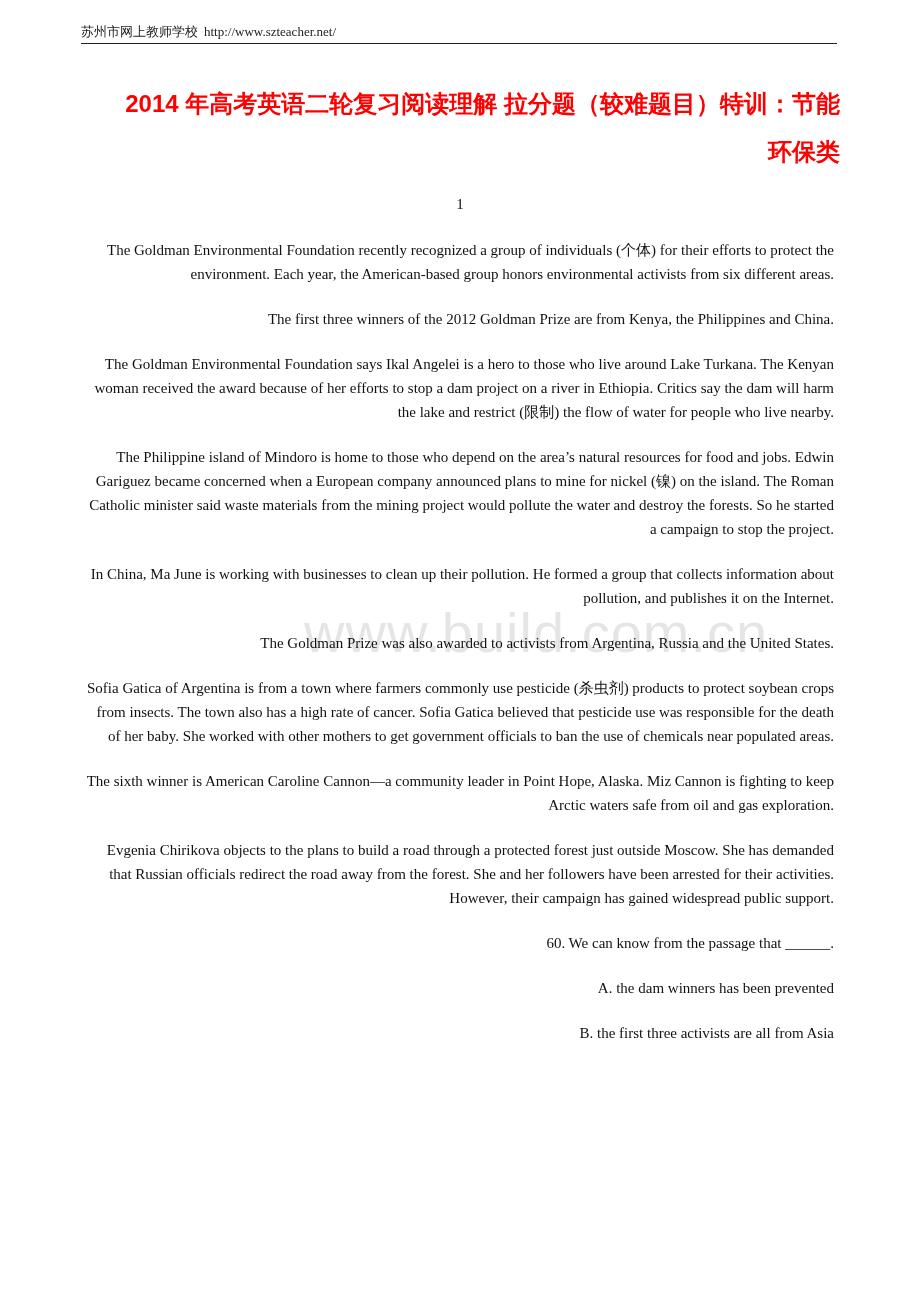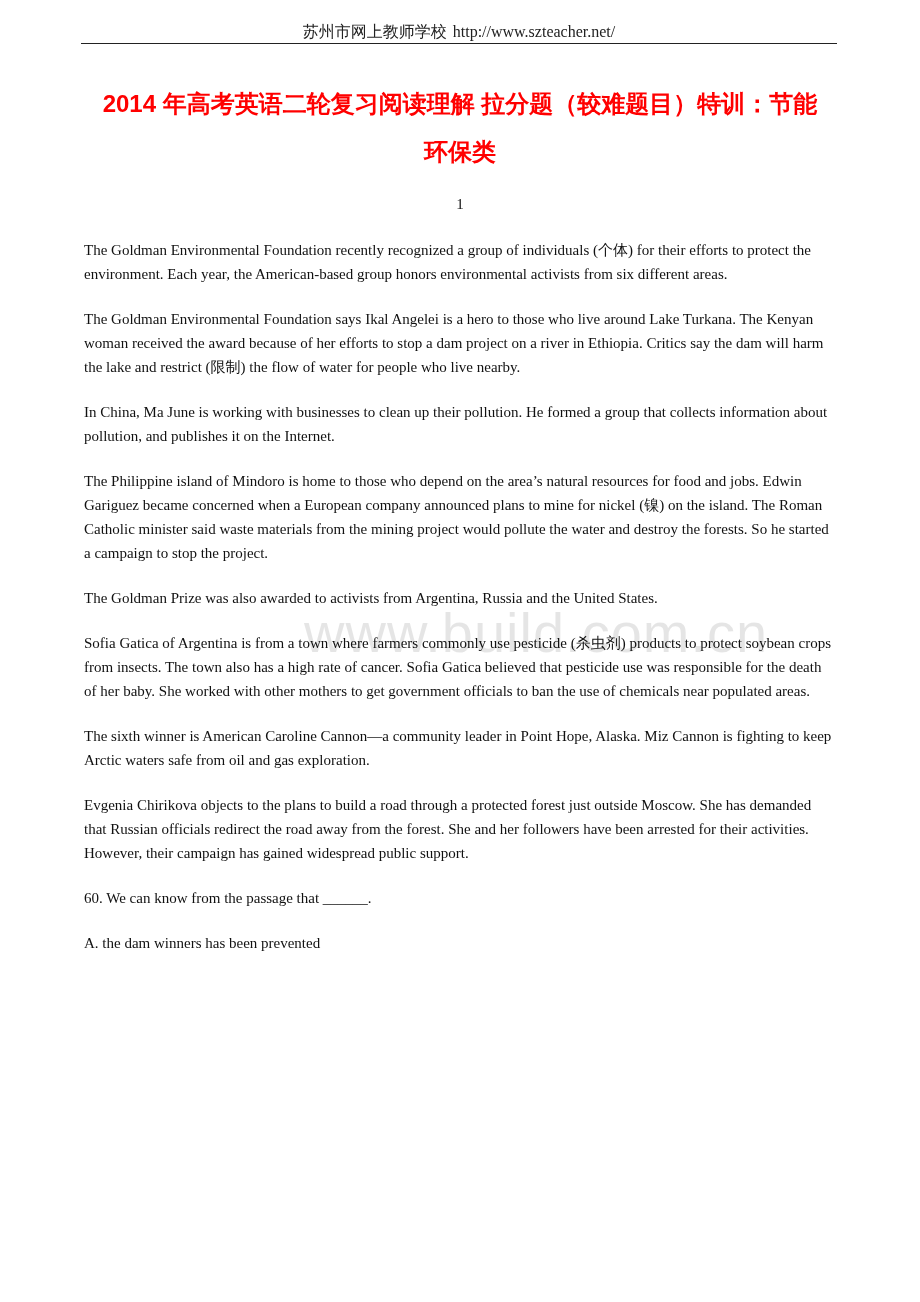--- a/index.html
+++ b/index.html
@@ -1,29 +1,29 @@
 <!DOCTYPE html>
 <html><head>
 <meta charset="utf-8">
 <style>
   html, body { margin: 0; padding: 0; background: #ffffff; }
   body { width: 920px; height: 1302px; position: relative; overflow: hidden;
          font-family: "Liberation Serif", "DejaVu Serif", serif; color: #111; }
   .header { position: absolute; left: 81px; top: 22px; width: 756px; height: 21px;
-            border-bottom: 1.5px solid #222; text-align: center;
-            font-size: 16px; line-height: 20px; color: #222; }
+            border-bottom: 1.5px solid #222; 
+            font-size: 13px; line-height: 20px; color: #222; }
   .header .url { margin-left: 6px; }
-  .title { position: absolute; left: 80px; top: 80px; width: 760px; text-align: center;
+  .title { position: absolute; left: 80px; top: 80px; width: 760px; text-align: right;
            font-family: "Liberation Sans", "DejaVu Sans", sans-serif; font-weight: bold;
            color: #ff0000; font-size: 24px; line-height: 48px; }
   .pagenum { position: absolute; left: 0; width: 920px; top: 196px; text-align: center;
              font-size: 15px; }
   .content { position: absolute; left: 84px; top: 238px; width: 750px; font-size: 15px;
              line-height: 24px; }
-  .content p { margin: 0 0 21px 0; }
+  .content p { margin: 0 0 21px 0; text-align: right; }
   .q p { margin: 8px 0 21px 0; }
   .watermark { position: absolute; left: 304px; top: 600px; font-family: "Liberation Sans", "DejaVu Sans", sans-serif;
                font-size: 56px; color: rgba(0,0,0,0.10); letter-spacing: 1px; pointer-events: none; }
 </style>
 </head>
 <body>
 
 <div class="header">
   <span>苏州市网上教师学校</span><span class="url">http://www.szteacher.net/</span>
 </div>
@@ -32,24 +32,26 @@
   <div>2014 年高考英语二轮复习阅读理解 拉分题（较难题目）特训：节能</div>
   <div>环保类</div>
 </div>
 
 <div class="pagenum">1</div>
 
 <div class="watermark">www.build.com.cn</div>
 
 <div class="content">
   <p>The Goldman Environmental Foundation recently recognized a group of individuals (个体) for their efforts to protect the environment. Each year, the American-based group honors environmental activists from six different areas.</p>
+  <p>The first three winners of the 2012 Goldman Prize are from Kenya, the Philippines and China.</p>
   <p>The Goldman Environmental Foundation says Ikal Angelei is a hero to those who live around Lake Turkana. The Kenyan woman received the award because of her efforts to stop a dam project on a river in Ethiopia. Critics say the dam will harm the lake and restrict (限制) the flow of water for people who live nearby.</p>
+  <p>The Philippine island of Mindoro is home to those who depend on the area’s natural resources for food and jobs. Edwin Gariguez became concerned when a European company announced plans to mine for nickel (镍) on the island. The Roman Catholic minister said waste materials from the mining project would pollute the water and destroy the forests. So he started a campaign to stop the project.</p>
   <p>In China, Ma June is working with businesses to clean up their pollution. He formed a group that collects information about pollution, and publishes it on the Internet.</p>
-  <p>The Philippine island of Mindoro is home to those who depend on the area’s natural resources for food and jobs. Edwin Gariguez became concerned when a European company announced plans to mine for nickel (镍) on the island. The Roman Catholic minister said waste materials from the mining project would pollute the water and destroy the forests. So he started a campaign to stop the project.</p>
   <p>The Goldman Prize was also awarded to activists from Argentina, Russia and the United States.</p>
   <p>Sofia Gatica of Argentina is from a town where farmers commonly use pesticide (杀虫剂) products to protect soybean crops from insects. The town also has a high rate of cancer. Sofia Gatica believed that pesticide use was responsible for the death of her baby. She worked with other mothers to get government officials to ban the use of chemicals near populated areas.</p>
   <p>The sixth winner is American Caroline Cannon—a community leader in Point Hope, Alaska. Miz Cannon is fighting to keep Arctic waters safe from oil and gas exploration.</p>
   <p>Evgenia Chirikova objects to the plans to build a road through a protected forest just outside Moscow. She has demanded that Russian officials redirect the road away from the forest. She and her followers have been arrested for their activities. However, their campaign has gained widespread public support.</p>
   <div class="q">
     <p>60. We can know from the passage that ______.</p>
     <p>A. the dam winners has been prevented</p>
+    <p>B. the first three activists are all from Asia</p>
   </div>
 </div>
 
 </body></html>

